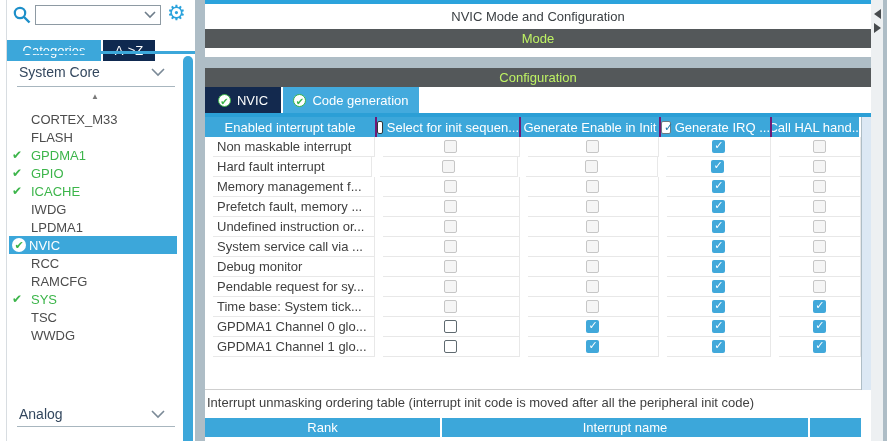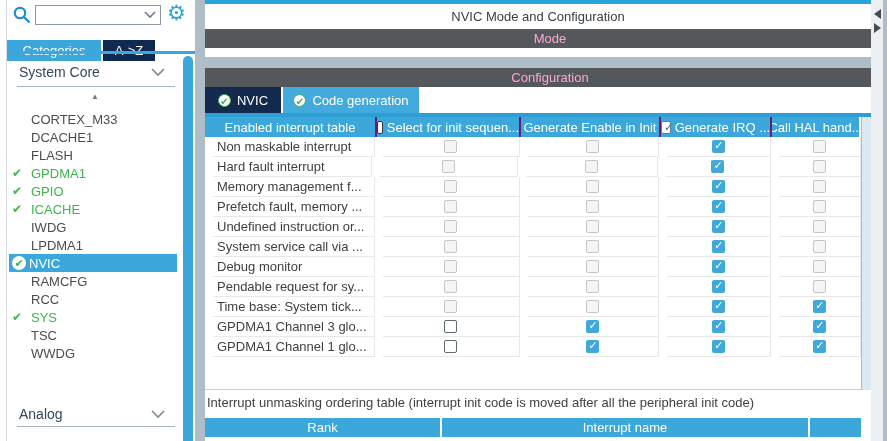--- a/index.html
+++ b/index.html
@@ -42,21 +42,21 @@
   .sb-item.selected{background:#3ca7da;margin-left:2px;width:168px;}
   .sb-item.selected .sb-label{color:#fff;}
   .sb-item.selected .sb-check{color:#3cb54a;background:#fff;border-radius:50%;
      width:14px;height:14px;flex:0 0 14px;line-height:14px;font-size:11px;text-align:center;
      padding:0;margin:0 2px 0 3px;}
 
   
   #topline{left:205px;top:0;width:678px;height:4px;background:#2ba3dc;}
   #main{left:205px;top:0;width:666px;height:441px;}
   #title-row{left:0;top:4px;width:666px;height:25px;background:#fff;display:flex;align-items:center;justify-content:center;color:#3b4044;}
-  .dark-bar{left:0;width:666px;height:19px;background:#54585a;color:#f9a8d4;display:flex;align-items:center;justify-content:center;padding-left:12px;}
+  .dark-bar{left:0;width:666px;height:19px;background:#54585a;color:#bef264;display:flex;align-items:center;justify-content:center;}
   #mode-bar{top:29px;}
   #white-strip{left:0;top:48px;width:666px;height:9px;background:#fff;}
   #config-bar{top:68px;}
   #tabs-row{left:0;top:87px;width:666px;height:26px;background:#fff;}
   .cfg-tab{position:absolute;top:0;height:26px;display:flex;align-items:center;color:#fff;}
   #tab-nvic{left:0;width:76px;background:#13294e;justify-content:center;}
   #tab-codegen{left:78px;width:136px;background:#43aadd;justify-content:center;}
   .tab-ic{width:13px;height:13px;background:#fff;border-radius:50%;color:#3cb54a;
      font-size:10px;line-height:13px;text-align:center;margin-right:6px;border:1px solid #3cb54a;box-sizing:border-box;}
   #tab-underline{left:0;top:113px;width:666px;height:4px;background:#2b9fd6;}
@@ -125,24 +125,20 @@
 
     <div id="list-up-arrow" class="abs">▲</div>
 
     <div id="peripheral-list" class="abs">
         <div class="sb-item plain">
           <span class="sb-check"></span>
           <span class="sb-label">CORTEX_M33</span>
         </div>
         <div class="sb-item plain">
           <span class="sb-check"></span>
-          <span class="sb-label">DCACHE1</span>
-        </div>
-        <div class="sb-item plain">
-          <span class="sb-check"></span>
           <span class="sb-label">FLASH</span>
         </div>
         <div class="sb-item active">
           <span class="sb-check">✔</span>
           <span class="sb-label">GPDMA1</span>
         </div>
         <div class="sb-item active">
           <span class="sb-check">✔</span>
           <span class="sb-label">GPIO</span>
         </div>
@@ -157,25 +153,25 @@
         <div class="sb-item plain">
           <span class="sb-check"></span>
           <span class="sb-label">LPDMA1</span>
         </div>
         <div class="sb-item selected">
           <span class="sb-check">✔</span>
           <span class="sb-label">NVIC</span>
         </div>
         <div class="sb-item plain">
           <span class="sb-check"></span>
+          <span class="sb-label">RCC</span>
+        </div>
+        <div class="sb-item plain">
+          <span class="sb-check"></span>
           <span class="sb-label">RAMCFG</span>
-        </div>
-        <div class="sb-item plain">
-          <span class="sb-check"></span>
-          <span class="sb-label">RCC</span>
         </div>
         <div class="sb-item active">
           <span class="sb-check">✔</span>
           <span class="sb-label">SYS</span>
         </div>
         <div class="sb-item plain">
           <span class="sb-check"></span>
           <span class="sb-label">TSC</span>
         </div>
         <div class="sb-item plain">
@@ -365,21 +361,21 @@
               <span class="cb dis"></span>
             </div>
             <div class="td" style="width: 111px;">
               <span class="cb chk"></span>
             </div>
             <div class="td" style="width: 87px;">
               <span class="cb chk"></span>
             </div>
           </div>
           <div class="trow">
-            <div class="td lbl" style="width: 172px;">GPDMA1 Channel 3 glo...</div>
+            <div class="td lbl" style="width: 172px;">GPDMA1 Channel 0 glo...</div>
             <div class="td" style="width: 146px;">
               <span class="cb un"></span>
             </div>
             <div class="td" style="width: 140px;">
               <span class="cb chk"></span>
             </div>
             <div class="td" style="width: 111px;">
               <span class="cb chk"></span>
             </div>
             <div class="td" style="width: 87px;">

